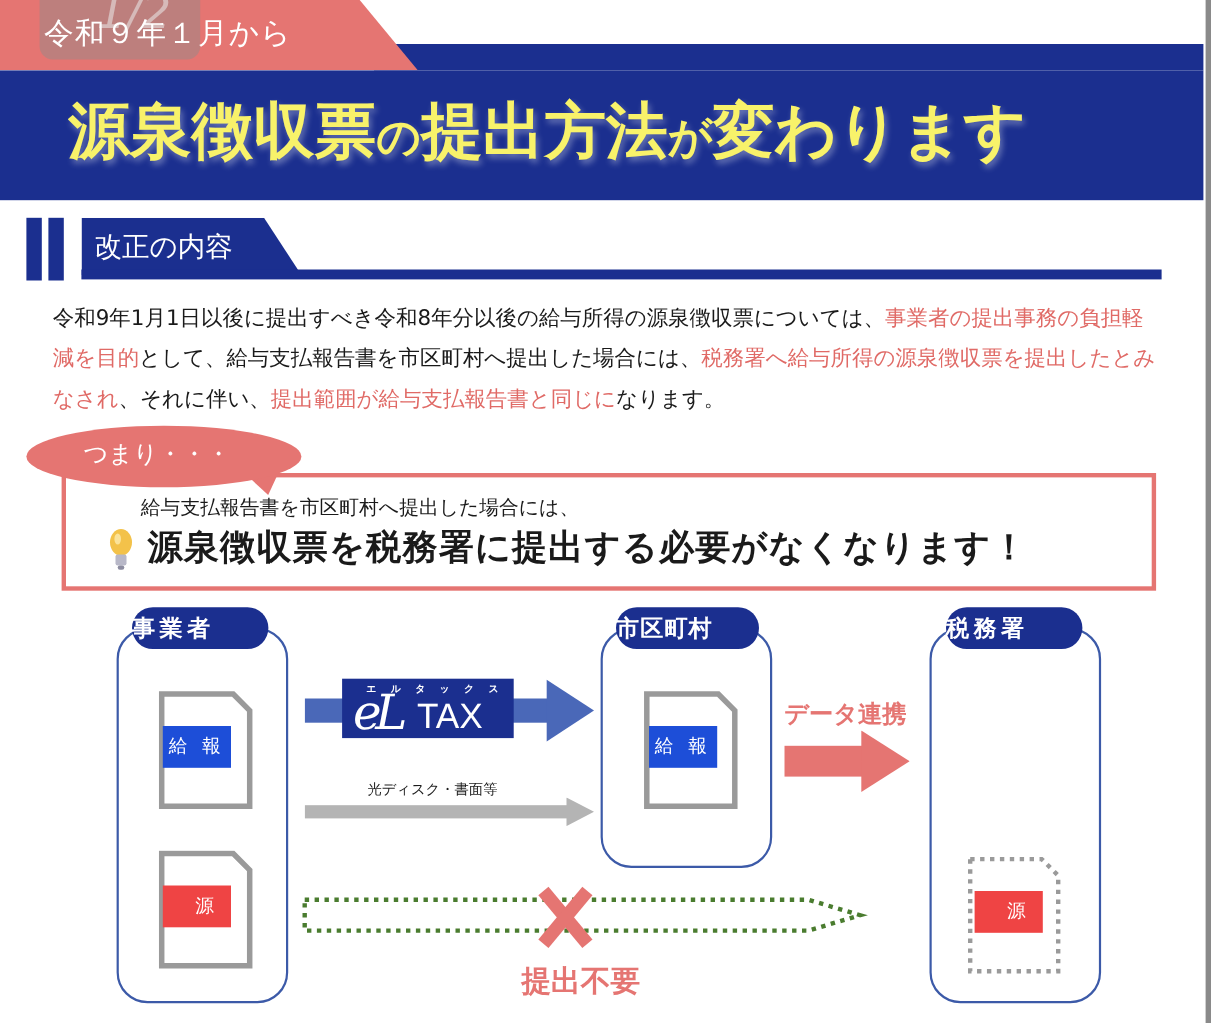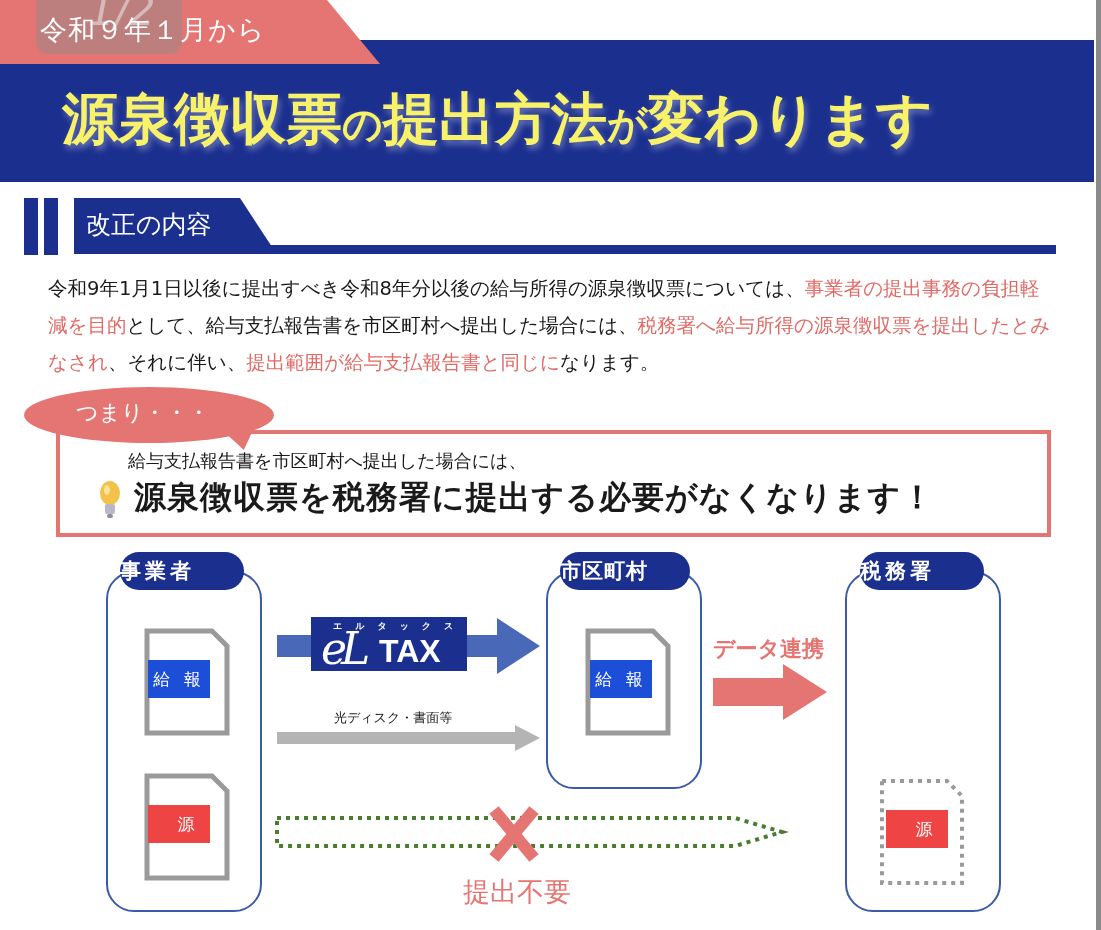--- a/index.html
+++ b/index.html
@@ -51,25 +51,25 @@
 
     .doc { position: absolute; width: 86px; height: 108px; }
     .doc-tag { position: absolute; width: 62px; height: 38px; color: #fff; font-size: 17px; text-align: center; line-height: 38px; letter-spacing: 4px; }
     .tag-orange { background: #1d4ed8; }
     .tag-green { background: #ef4444; padding-left: 18px; }
 
     .eltax-arrow { position: absolute; left: 277px; top: 616px; width: 263px; height: 60px; }
     .eltax-logo { position: absolute; left: 311px; top: 617px; width: 156px; height: 54px; background: #1b2f8f; color: #fff; }
     .eltax-kana { position: absolute; left: 22px; top: 3px; font-size: 9px; letter-spacing: 13px; white-space: nowrap; font-weight: bold; }
     .eltax-el { position: absolute; left: 10px; top: 6px; font-size: 44px; font-style: italic; font-family: "DejaVu Serif", serif; letter-spacing: -6px; }
-    .eltax-tax { position: absolute; left: 68px; top: 16px; font-size: 32px; font-weight: bold; letter-spacing: 0px; font-family: "Liberation Sans", sans-serif; }
+    .eltax-tax { position: absolute; left: 68px; top: 16px; font-size: 32px; font-weight: normal; letter-spacing: 0px; font-family: "Liberation Sans", sans-serif; }
 
     .disk-label { position: absolute; left: 334px; top: 709px; font-size: 13px; white-space: nowrap; color: #1a1a1a; }
     .data-link-label { position: absolute; left: 713px; top: 634px; font-size: 22px; color: #e57572; white-space: nowrap; font-weight: bold; text-align: right; }
-    .not-required-label { position: absolute; left: 463px; top: 874px; font-size: 27px; color: #e57572; white-space: nowrap; font-weight: normal; }
+    .not-required-label { position: absolute; left: 474px; top: 874px; font-size: 27px; color: #e57572; white-space: nowrap; font-weight: bold; }
   </style>
 </head>
 <body>
 
 <div class="title-band-top"></div>
 <div class="date-tab"></div>
 <div class="page-indicator">
   <span class="page-indicator-text">1/2</span>
 </div>
 <div class="date-tab-text">令和９年１月から</div>

